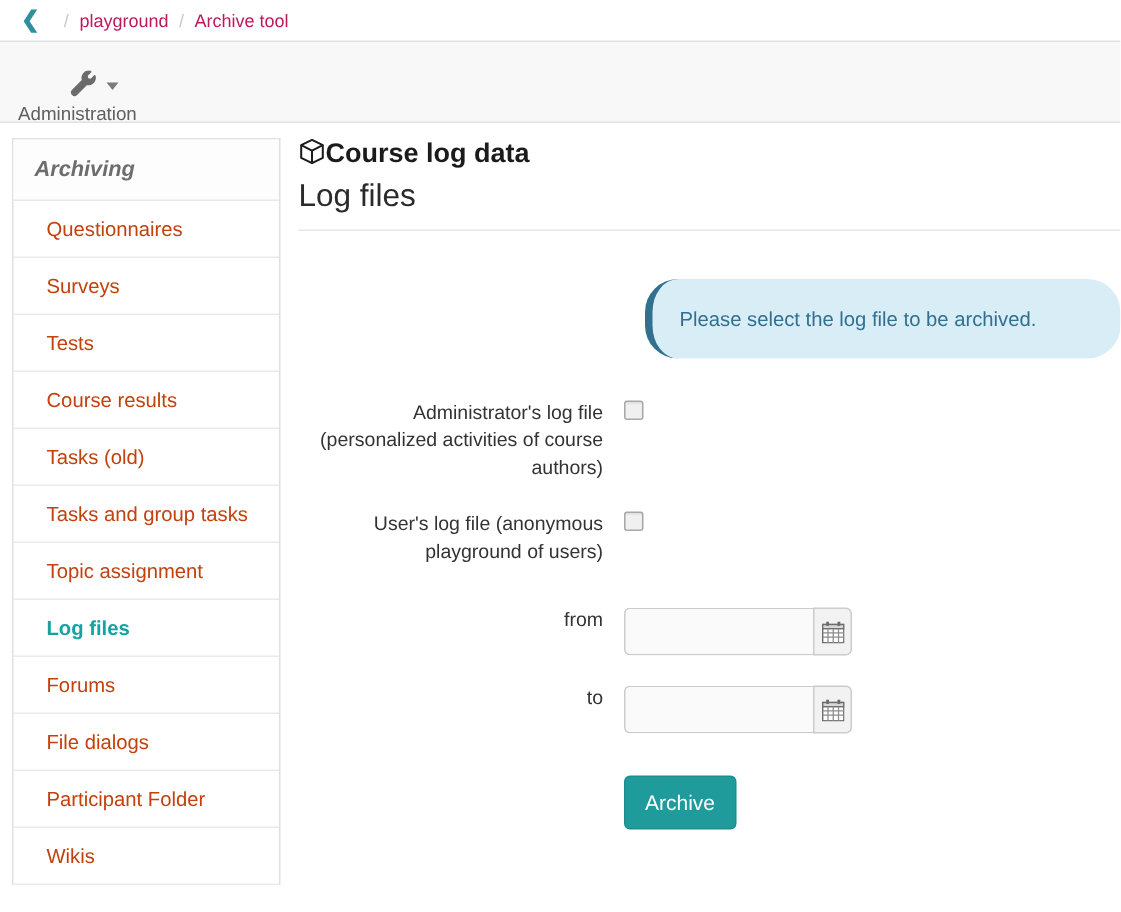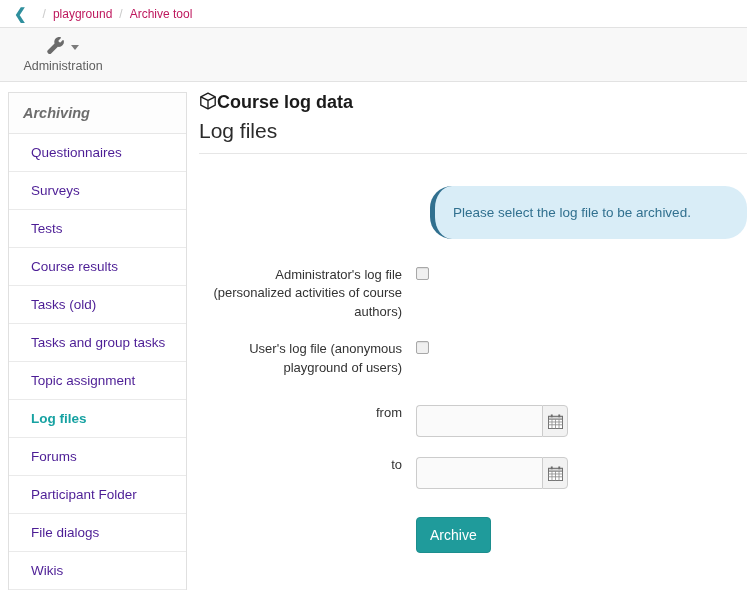--- a/index.html
+++ b/index.html
@@ -42,23 +42,23 @@
   
   .admin-bar {
     height: 54px;
     background: #f8f8f8;
     border-bottom: 1px solid #e2e2e2;
     position: relative;
   }
   .admin-item {
     position: absolute;
     left: 12px;
-    top: 4px;
+    top: 14px;
     width: 102px;
-    text-align: center;
+    text-align: left;
     cursor: pointer;
     padding-top: 4px;
   }
   .admin-icon-row {
     display: flex;
     align-items: center;
     justify-content: center;
     gap: 5px;
     height: 20px;
   }
@@ -94,21 +94,21 @@
     font-size: 14.5px;
     font-weight: bold;
     color: #6d6d6d;
     border-bottom: 1px solid #e7e7e7;
     background: #fdfdfd;
     font-style: italic;
   }
   .sidebar-item {
     padding: 11px 14px 11px 22px;
     font-size: 13.5px;
-    color: #4c1d95;
+    color: #c2410c;
     border-bottom: 1px solid #eaeaea;
     cursor: pointer;
     white-space: nowrap;
   }
   .sidebar-item.active {
     color: #17a2a2;
     font-weight: bold;
   }
 
   
@@ -254,22 +254,22 @@
 
     <div class="sidebar-item">Questionnaires</div>
     <div class="sidebar-item">Surveys</div>
     <div class="sidebar-item">Tests</div>
     <div class="sidebar-item">Course results</div>
     <div class="sidebar-item">Tasks (old)</div>
     <div class="sidebar-item">Tasks and group tasks</div>
     <div class="sidebar-item">Topic assignment</div>
     <div class="sidebar-item active">Log files</div>
     <div class="sidebar-item">Forums</div>
+    <div class="sidebar-item">File dialogs</div>
     <div class="sidebar-item">Participant Folder</div>
-    <div class="sidebar-item">File dialogs</div>
     <div class="sidebar-item">Wikis</div>
   </div>
 
   <div class="main">
 
     <div class="content-title">
       <span>
         <svg class="cube-icon" viewBox="0 0 24 24">
           <path d="M12 1.6 2.4 6.4v11.2L12 22.4l9.6-4.8V6.4z" fill="#ffffff" stroke="#1b1b1b" stroke-width="1.8" stroke-linejoin="round"></path>
           <path d="M2.4 6.4 12 11.2l9.6-4.8" fill="none" stroke="#1b1b1b" stroke-width="1.8" stroke-linejoin="round"></path>

